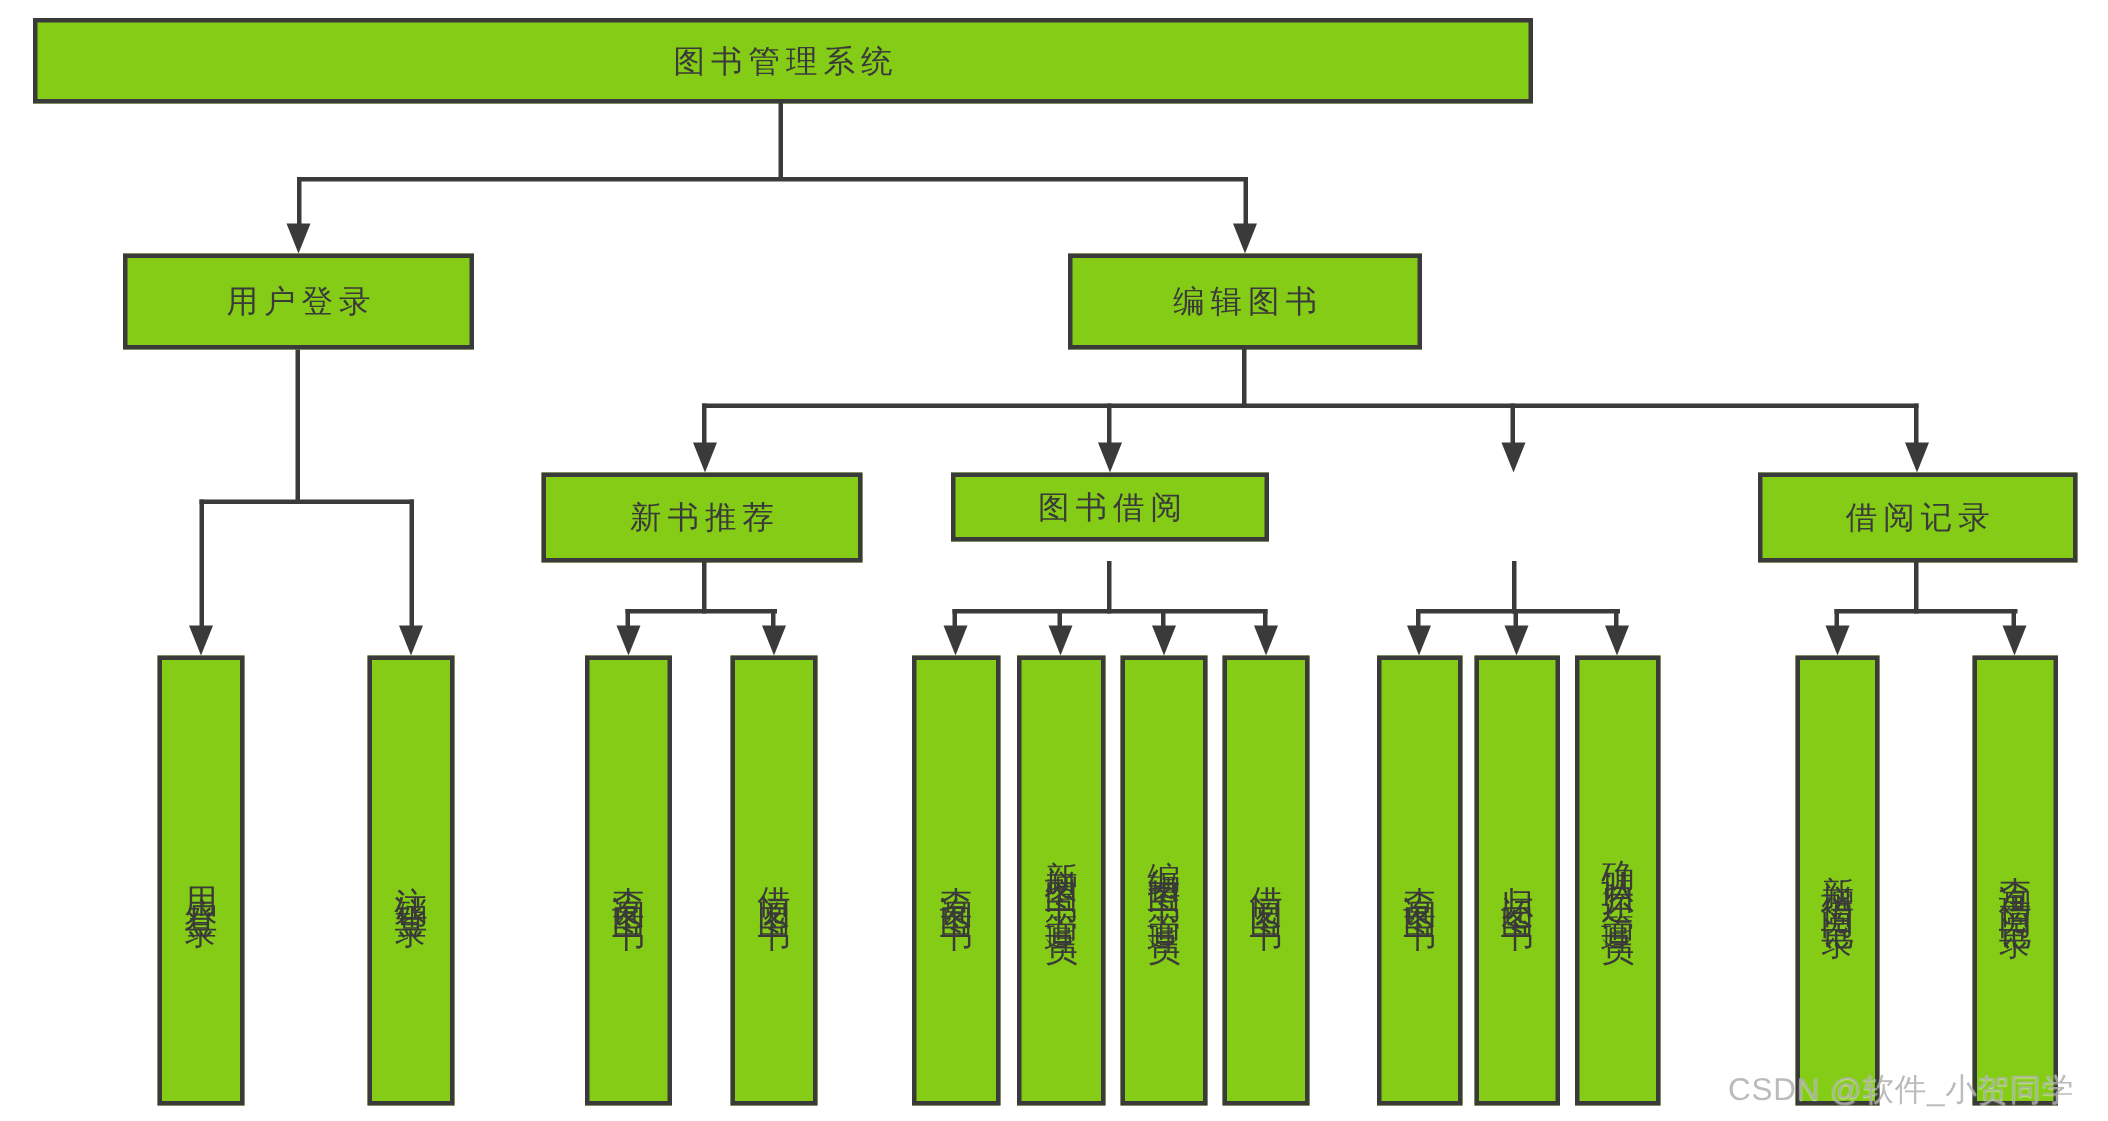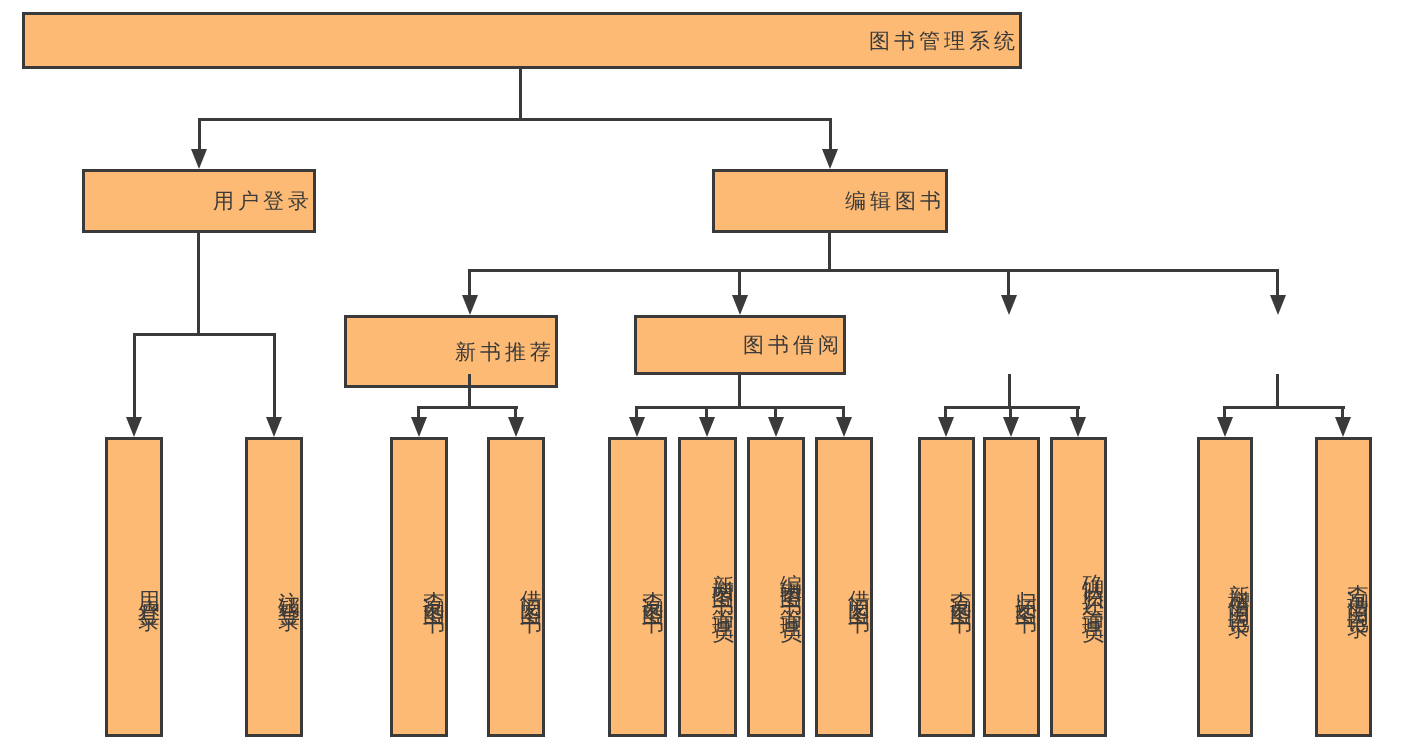--- a/index.html
+++ b/index.html
@@ -9,24 +9,24 @@
     background:#ffffff;
     font-family:"Liberation Sans","DejaVu Sans",sans-serif;
     color:#3a3a3a;
     overflow:hidden;
   }
   
   .box{
     position:absolute;
     box-sizing:border-box;
     border:3px solid #3a3a3a;
-    background:#fdba74;
+    background:#84cc16;
     display:flex;
     align-items:center;
-    justify-content:flex-end;
+    justify-content:center;
     font-size:21px;
     letter-spacing:4px;
   }
   .box .hlabel{white-space:nowrap;text-indent:4px;}
   .tall{top:437px;height:300px;}
   .vtext{
     writing-mode:vertical-rl;
     text-orientation:mixed;
     font-size:22px;
     letter-spacing:7px;
@@ -42,22 +42,22 @@
     position:absolute;
     width:0;height:0;
     border-left:8px solid transparent;
     border-right:8px solid transparent;
     border-top:20px solid #3a3a3a;
   }
   
   #b-root   {left:22px;  top:12px;  width:1000px;height:57px;}
   #b-login  {left:82px;  top:169px; width:234px; height:64px;}
   #b-mgmt   {left:712px; top:169px; width:236px; height:64px;}
-  #b-newrec {left:344px; top:315px; width:214px; height:73px;}
-  #b-borrow {left:634px; top:315px; width:212px; height:60px;}
+  #b-newrec {left:361px; top:315px; width:214px; height:60px;}
+  #b-borrow {left:634px; top:315px; width:212px; height:46px;}
   #b-current{left:902px; top:315px; width:215px; height:60px;}
   #b-records{left:1172px;top:315px; width:213px; height:60px;}
   #v1 {left:105px; width:58px;}
   #v2 {left:245px; width:58px;}
   #v3 {left:390px; width:58px;}
   #v4 {left:487px; width:58px;}
   #v5 {left:608px; width:59px;}
   #v6 {left:678px; width:59px;}
   #v7 {left:747px; width:58px;}
   #v8 {left:815px; width:58px;}
@@ -93,20 +93,23 @@
   <div class="box" id="b-mgmt">
     <span class="hlabel">编辑图书</span>
   </div>
 
   <div class="box" id="b-newrec">
     <span class="hlabel">新书推荐</span>
   </div>
   <div class="box" id="b-borrow">
     <span class="hlabel">图书借阅</span>
   </div>
+  <div class="box" id="b-records">
+    <span class="hlabel">借阅记录</span>
+  </div>
 
   <div class="box tall" id="v1">
     <span class="vtext">用户登录</span>
   </div>
   <div class="box tall" id="v2">
     <span class="vtext">注销登录</span>
   </div>
   <div class="box tall" id="v3">
     <span class="vtext">查询图书</span>
   </div>
@@ -193,14 +196,15 @@
   <div class="arr" style="left:1003px;top:417px"></div>
   <div class="arr" style="left:1070px;top:417px"></div>
 
   <div class="vl" style="left:1276px;top:374px;height:35px"></div>
   <div class="hl" style="left:1223px;top:406px;width:122px"></div>
   <div class="vl" style="left:1223px;top:406px;height:13px"></div>
   <div class="vl" style="left:1341px;top:406px;height:13px"></div>
   <div class="arr" style="left:1217px;top:417px"></div>
   <div class="arr" style="left:1335px;top:417px"></div>
 
+  <div class="watermark">CSDN @软件_小贺同学</div>
 
 </div>
 
 </body></html>

